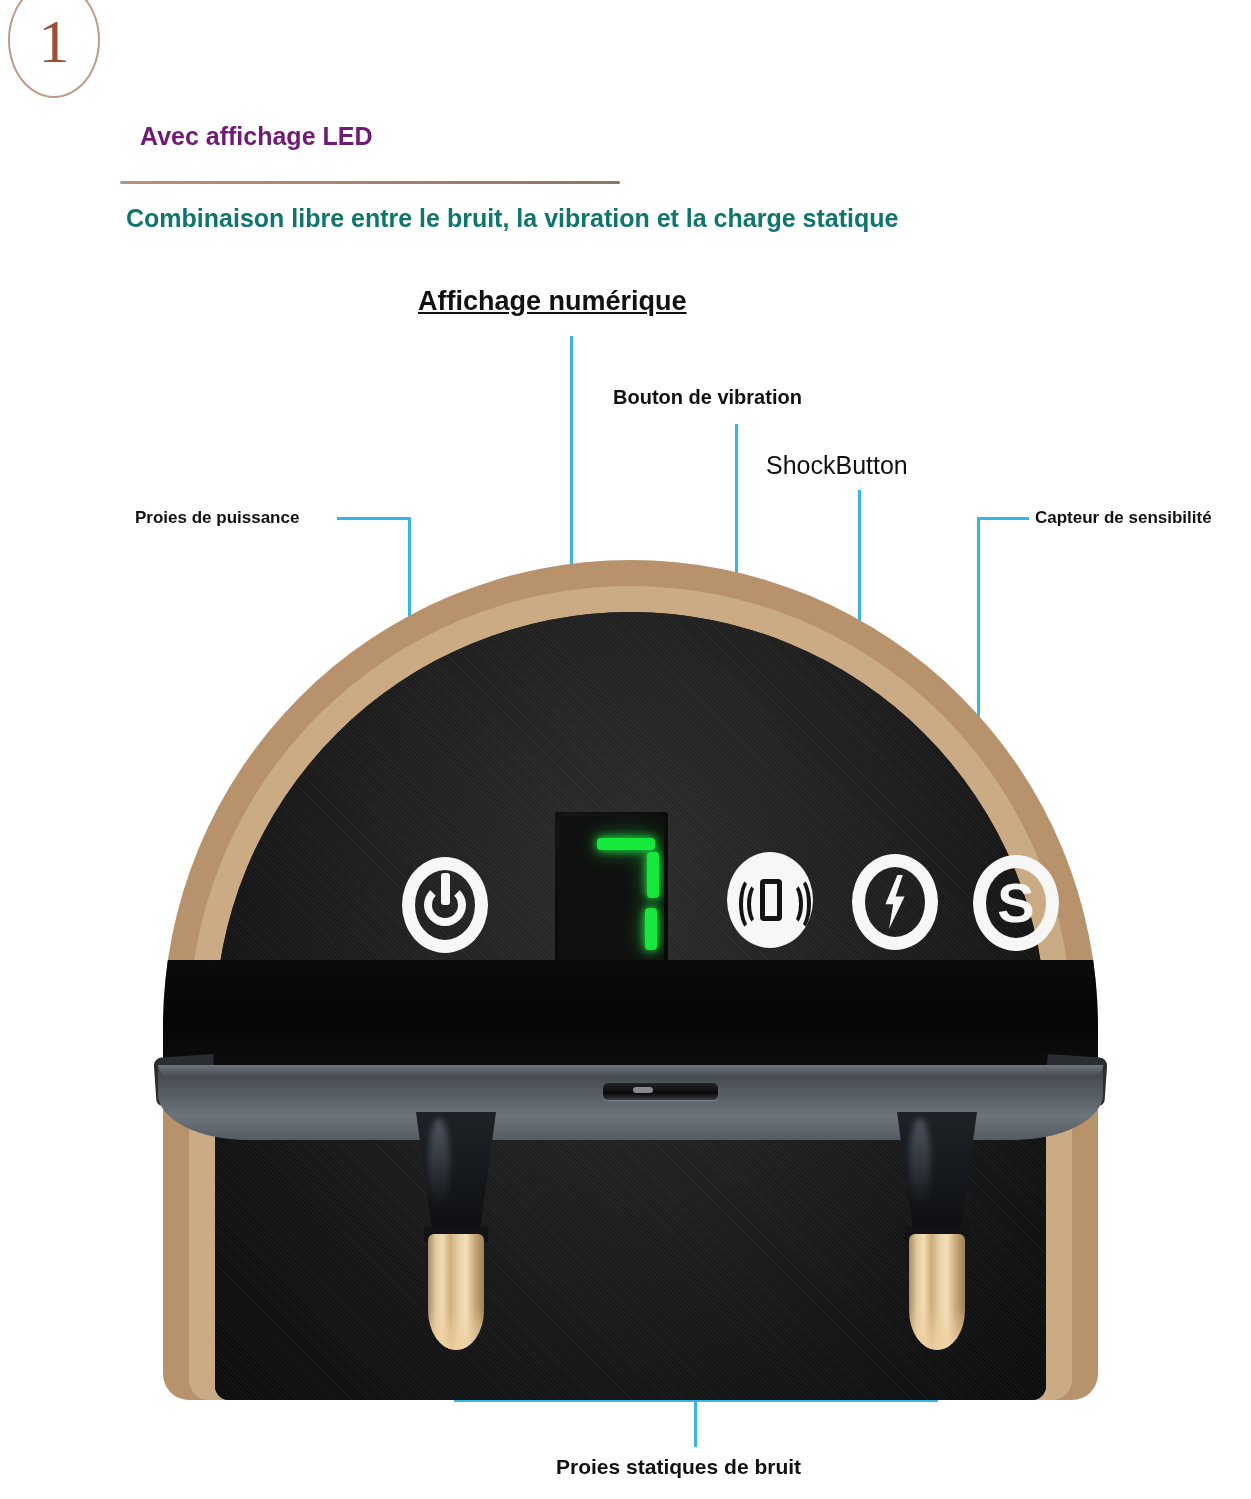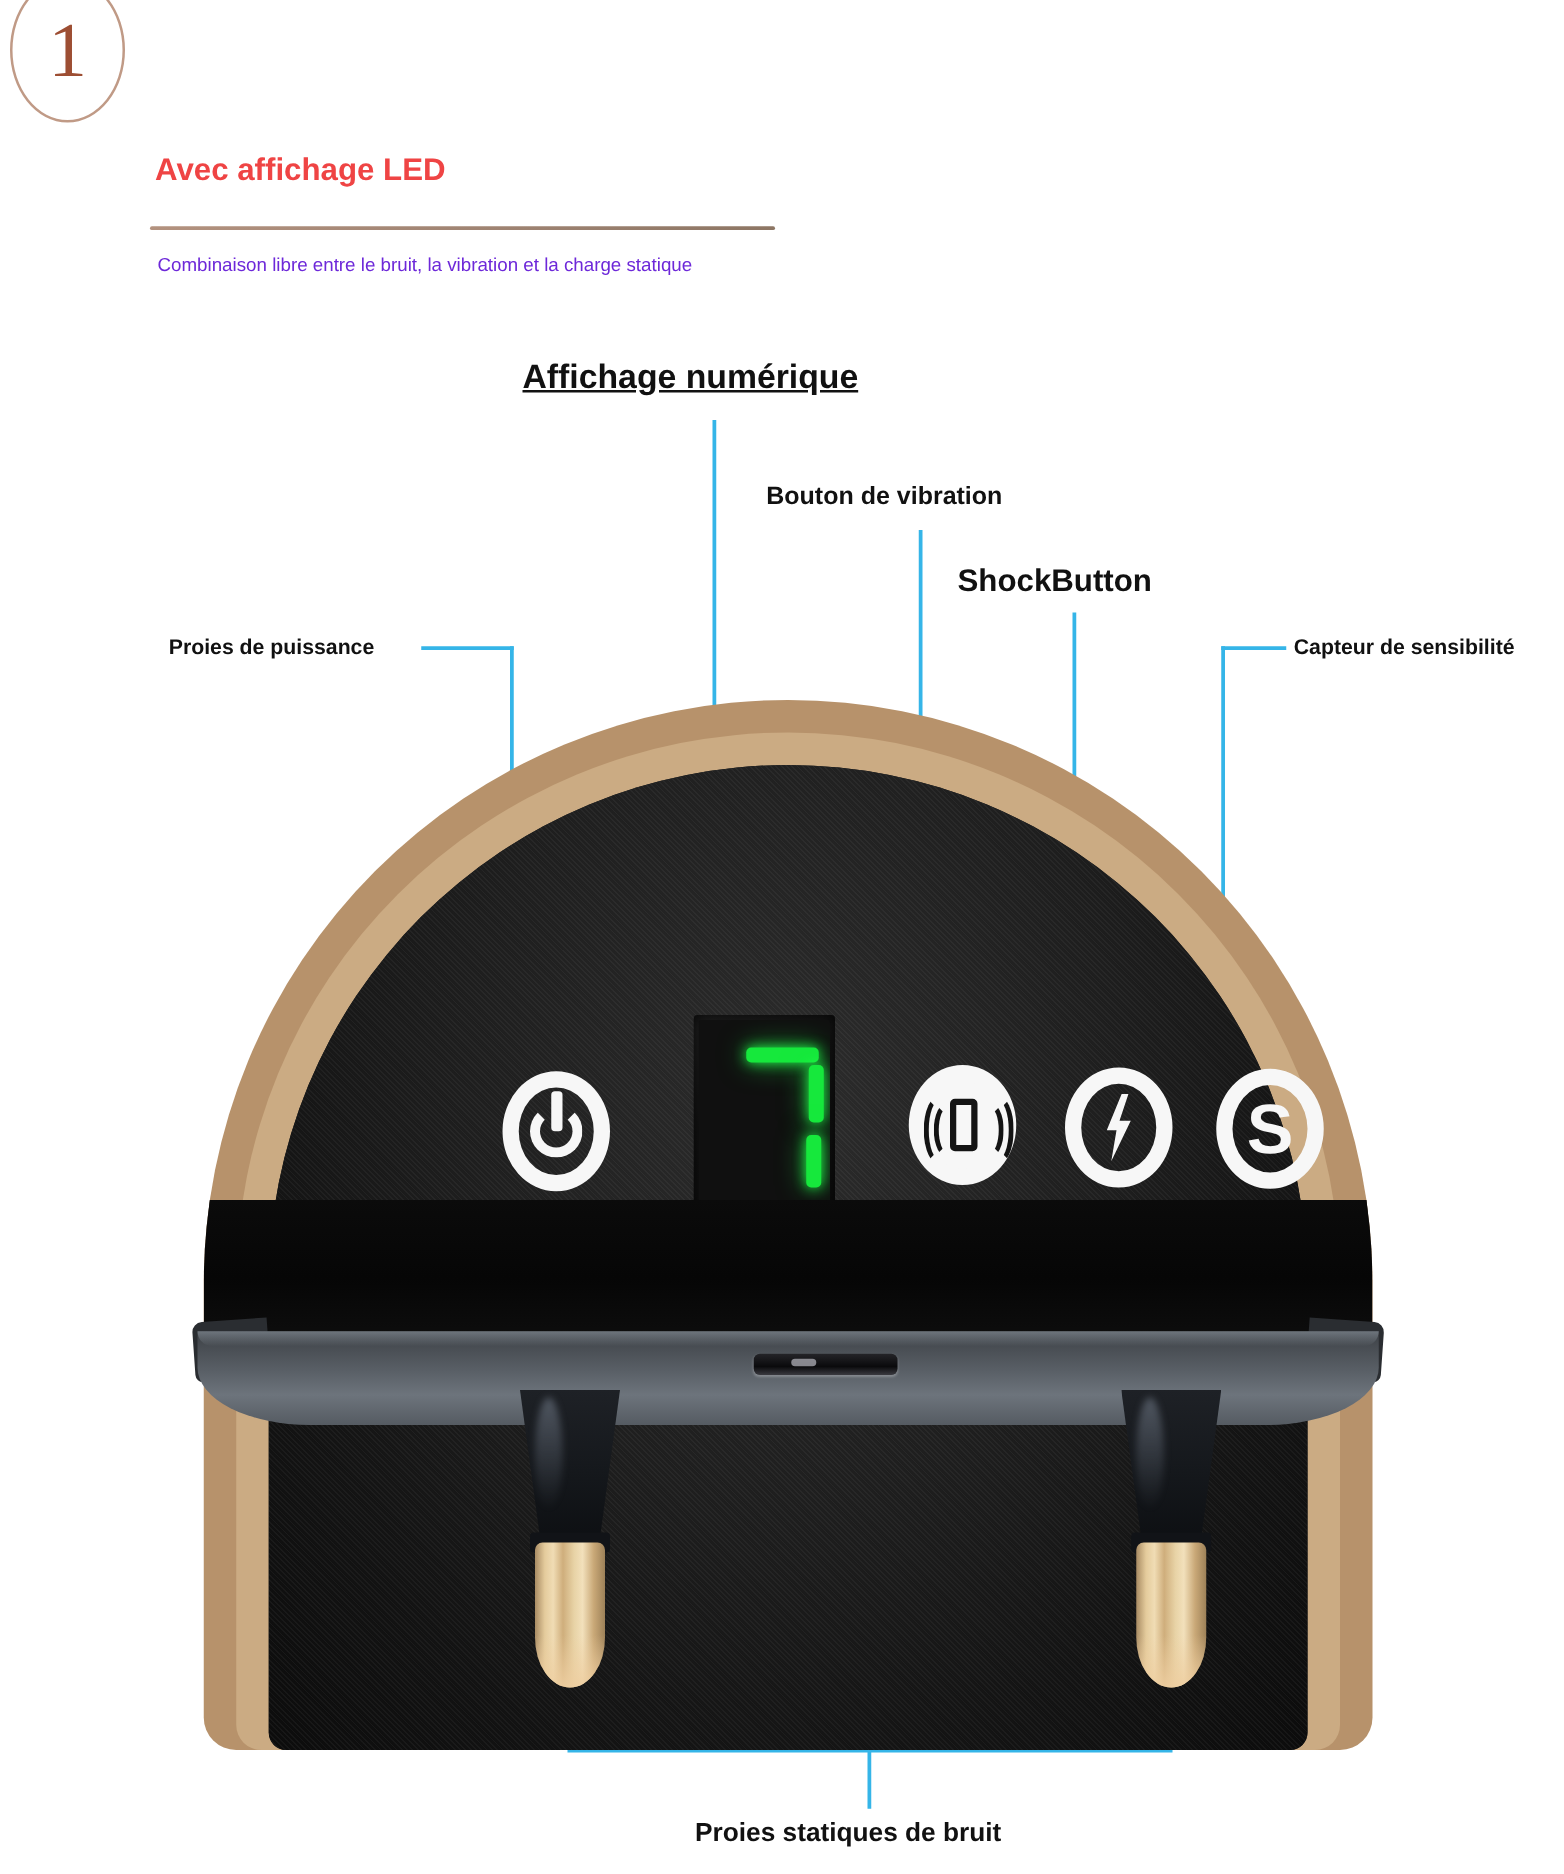--- a/index.html
+++ b/index.html
@@ -20,38 +20,38 @@
     position:absolute;left:0;right:0;top:26px;text-align:center;
     font-family:"Liberation Serif", serif;
     font-size:62px;line-height:62px;color:#9d4e33;font-weight:400;
   }
   .title{
     position:absolute;left:128px;top:66px;
     font-size:30px;font-weight:bold;letter-spacing:-0.2px;color:#111;
     white-space:nowrap;
   }
   .subtitle{
-    position:absolute;left:124px;top:122px;
-    font-size:25px;font-weight:bold;color:#ef4444;white-space:nowrap;
+    position:absolute;left:140px;top:122px;
+    font-size:25px;font-weight:bold;color:#701a75;white-space:nowrap;
   }
   .divider{
     position:absolute;left:120px;top:181px;width:500px;height:3px;
     background:linear-gradient(to right,#b3927f,#9d8271 60%,#8d7664);
     border-radius:2px;
   }
   .tagline{
     position:absolute;left:126px;top:204px;
-    font-size:15px;font-weight:normal;color:#6d28d9;white-space:nowrap;
+    font-size:25px;font-weight:bold;color:#0f766e;white-space:nowrap;
   }
 
   
   .lbl{position:absolute;white-space:nowrap;color:#111;}
   .lbl-display{left:418px;top:286px;font-size:27px;font-weight:bold;text-decoration:underline;}
   .lbl-vibration{left:613px;top:386px;font-size:20px;font-weight:bold;}
-  .lbl-shock{left:766px;top:451px;font-size:25px;font-weight:bold;}
+  .lbl-shock{left:766px;top:451px;font-size:25px;font-weight:normal;}
   .lbl-power{left:135px;top:508px;font-size:17px;font-weight:bold;}
   .lbl-sens{left:1035px;top:508px;font-size:17px;font-weight:bold;}
   .lbl-capteur{left:640px;top:1203px;font-size:21px;font-weight:bold;}
   .lbl-prongs{left:556px;top:1455px;font-size:21px;font-weight:bold;}
 
   
   .ln{position:absolute;background:#35b5e8;}
   .v{width:3px;}
   .h{height:3px;}
   .pin{

